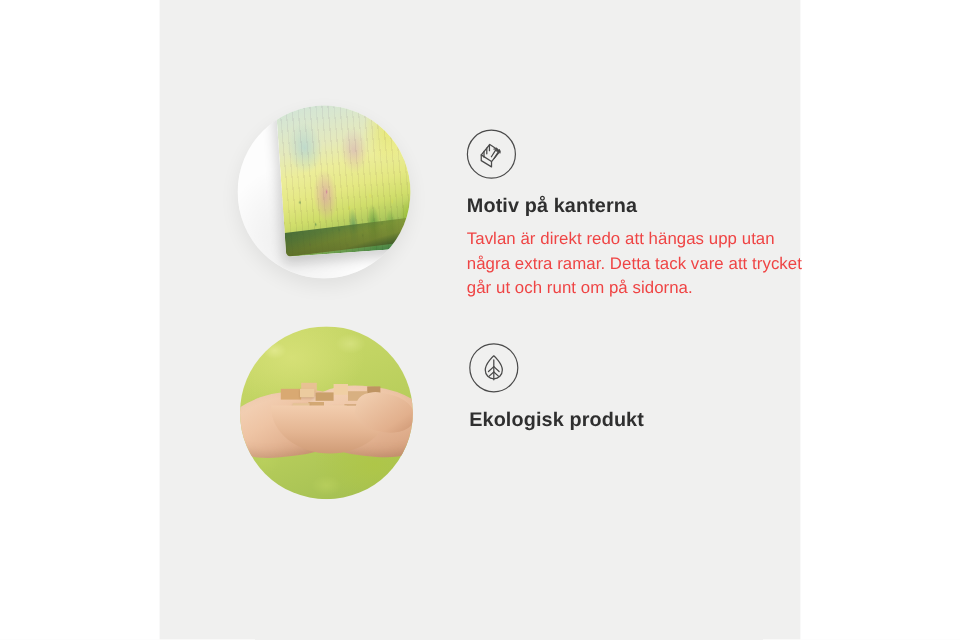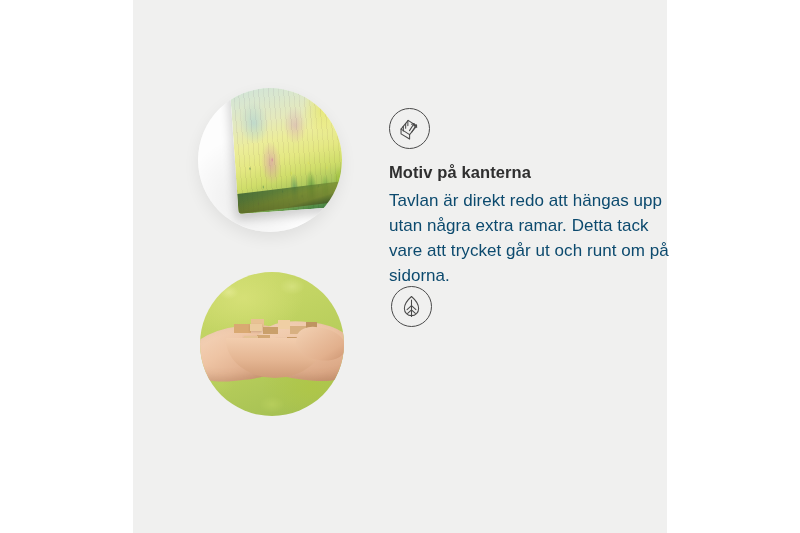--- a/index.html
+++ b/index.html
@@ -298,23 +298,23 @@
   .feature-title {
     margin: 14px 0 0 0;
     font-size: 16.5px;
     font-weight: 600;
     color: #2f2f2f;
     letter-spacing: .1px;
     line-height: 1.2;
   }
   .feature-desc {
     margin: 5px 0 0 0;
-    font-size: 17px;
+    font-size: 14px;
     line-height: 1.48;
-    color: #0c4a6e;
+    color: #ef4444;
     letter-spacing: .05px;
   }
 </style>
 </head>
 <body>
 
 <div class="canvas-root">
 
   <div class="panel"></div>
 
@@ -369,16 +369,17 @@
       <div class="icon-badge">
         <svg width="25" height="25" viewBox="0 0 26 26" fill="none" stroke="#4a4a4a" stroke-width="1.1" stroke-linecap="round" stroke-linejoin="round">
           <path d="M13 2.6 C13 2.6 5.6 9.0 5.6 15.0 C5.6 19.3 8.9 22.5 13 22.5 C17.1 22.5 20.4 19.3 20.4 15.0 C20.4 9.0 13 2.6 13 2.6 Z"></path>
           <path d="M13 6.2 L13 23.4"></path>
           <path d="M13 12.0 L8.4 16.2"></path>
           <path d="M13 12.0 L17.6 16.2"></path>
           <path d="M13 16.6 L9.0 20.2"></path>
           <path d="M13 16.6 L17.0 20.2"></path>
         </svg>
       </div>
+      <h2 class="feature-title">Ekologisk produkt</h2>
     </div>
   </div>
 
 </div>
 
 </body></html>

